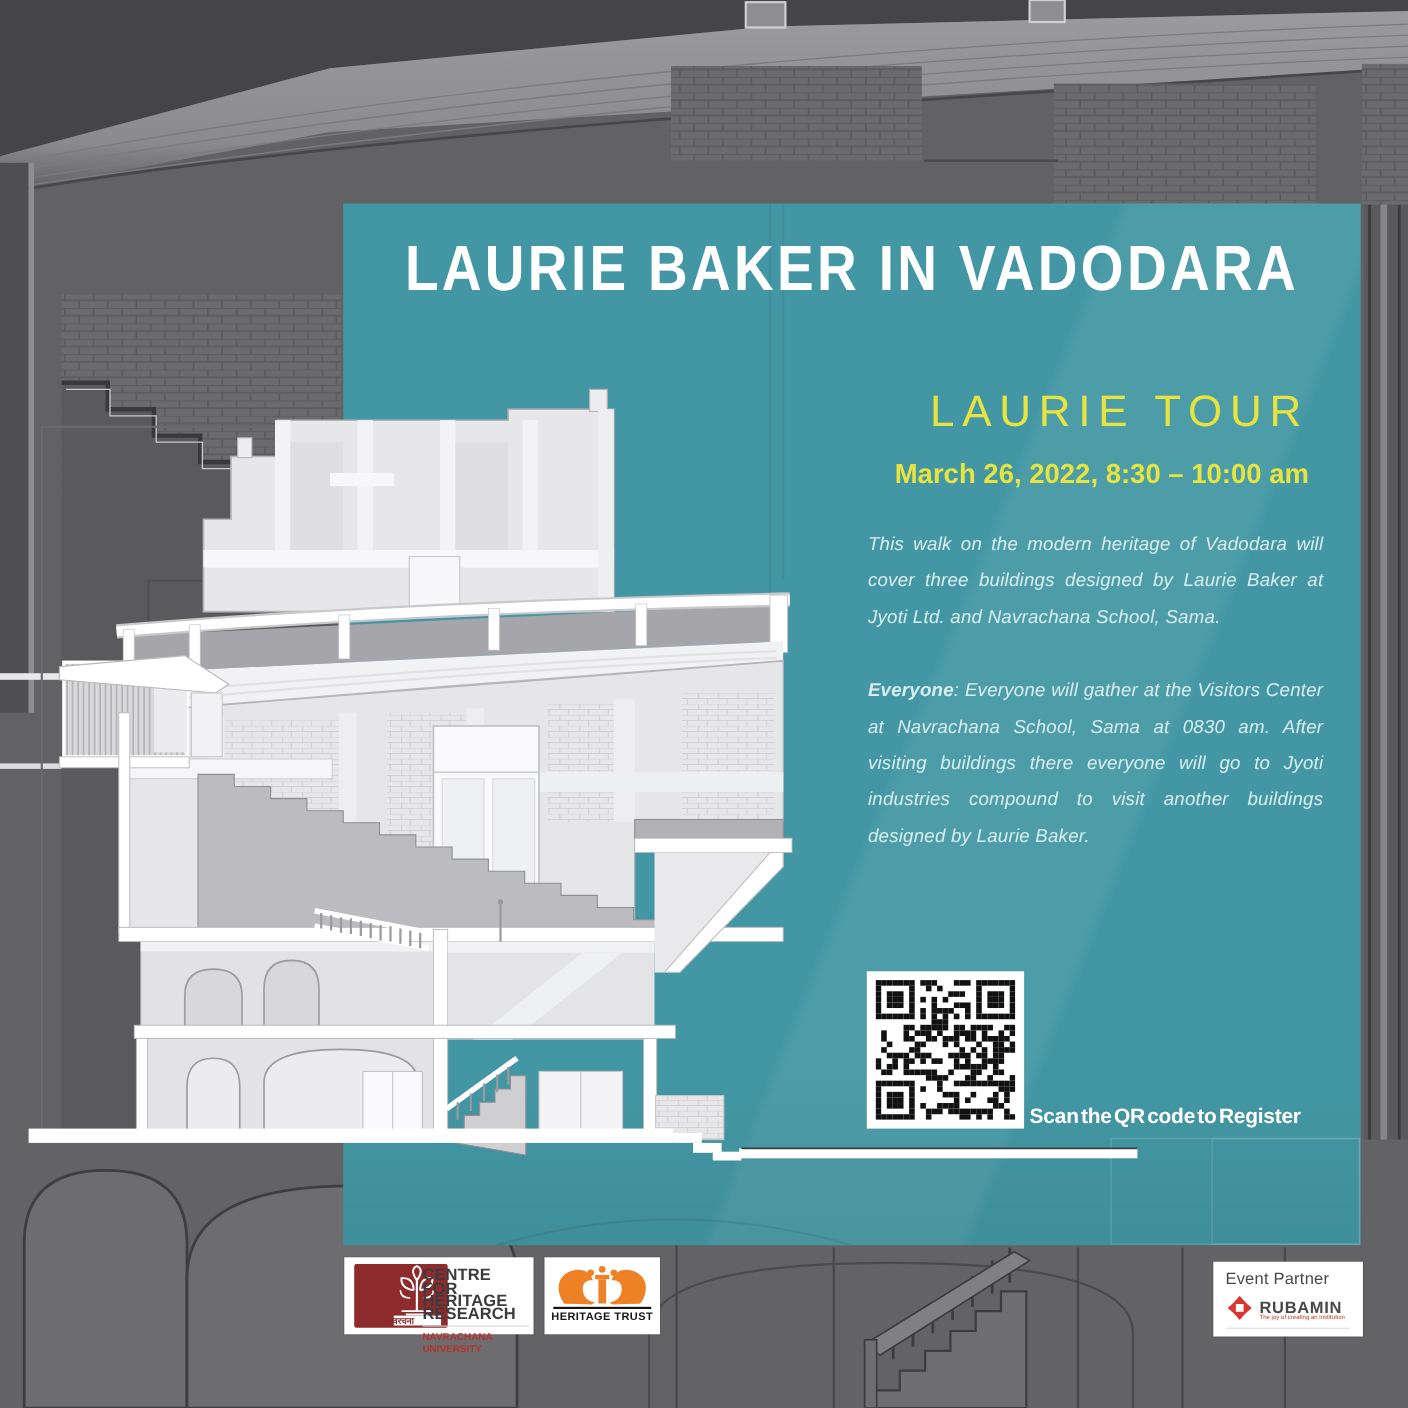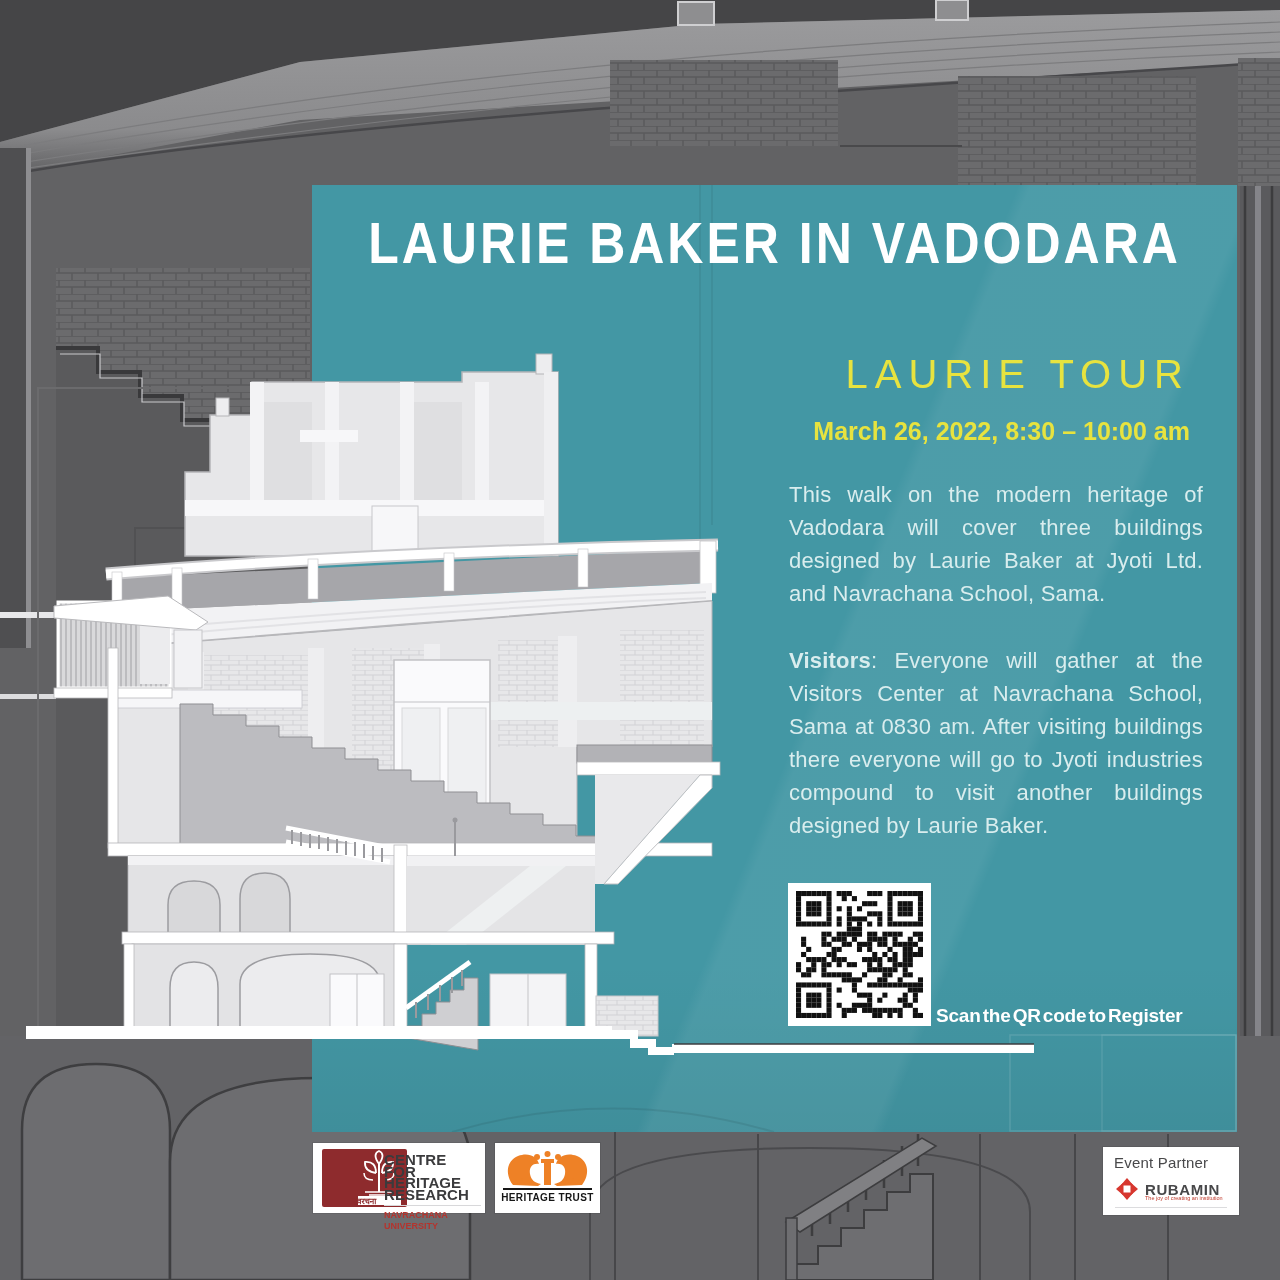--- a/index.html
+++ b/index.html
@@ -27,21 +27,21 @@
   #tour-line{
     color:#e7e33f;font-size:40px;letter-spacing:7px;font-weight:400;
     white-space:nowrap;line-height:44px;
   }
   #date-line{
     color:#e7e33f;font-size:25px;font-weight:bold;letter-spacing:0px;
     line-height:30px;margin-top:20px;white-space:nowrap;
   }
   #body-copy{
     left:789px;top:478px;width:414px;color:#d9edee;
-    font-size:22px;line-height:33px;letter-spacing:.2px;
+    font-size:17px;line-height:33px;letter-spacing:.2px;font-style:italic;
   }
   #body-copy p{margin:0;text-align:justify;}
   #body-copy p + p{margin-top:34px;}
   #body-copy b{font-weight:bold;}
   #qr-box{
     left:788px;top:883px;width:143px;height:143px;background:#ffffff;
     box-sizing:border-box;padding:8px;
   }
   #qr-caption{
     left:936px;top:1005px;width:270px;color:#ffffff;font-weight:bold;
@@ -251,21 +251,21 @@
 
   <div id="title" class="abs">LAURIE BAKER IN VADODARA</div>
 
   <div id="tour-block" class="abs">
     <div id="tour-line">LAURIE TOUR</div>
     <div id="date-line">March 26, 2022, 8:30 – 10:00 am</div>
   </div>
 
   <div id="body-copy" class="abs">
     <p>This walk on the modern heritage of Vadodara will cover three buildings designed by Laurie Baker at Jyoti Ltd. and Navrachana School, Sama.</p>
-    <p><b>Visitors</b><span>: Everyone will gather at the Visitors Center at Navrachana School, Sama at 0830 am. After visiting buildings there everyone will go to Jyoti industries compound to visit another buildings designed by Laurie Baker.</span></p>
+    <p><b>Everyone</b><span>: Everyone will gather at the Visitors Center at Navrachana School, Sama at 0830 am. After visiting buildings there everyone will go to Jyoti industries compound to visit another buildings designed by Laurie Baker.</span></p>
   </div>
 
   <div id="qr-box" class="abs">
     <svg id="qr-svg" width="127" height="127" viewBox="0 0 127 127">
         <rect x="0.00" y="0.00" width="5.08" height="5.08" fill="#111"></rect>
         <rect x="5.08" y="0.00" width="5.08" height="5.08" fill="#111"></rect>
         <rect x="10.16" y="0.00" width="5.08" height="5.08" fill="#111"></rect>
         <rect x="15.24" y="0.00" width="5.08" height="5.08" fill="#111"></rect>
         <rect x="20.32" y="0.00" width="5.08" height="5.08" fill="#111"></rect>
         <rect x="25.40" y="0.00" width="5.08" height="5.08" fill="#111"></rect>

